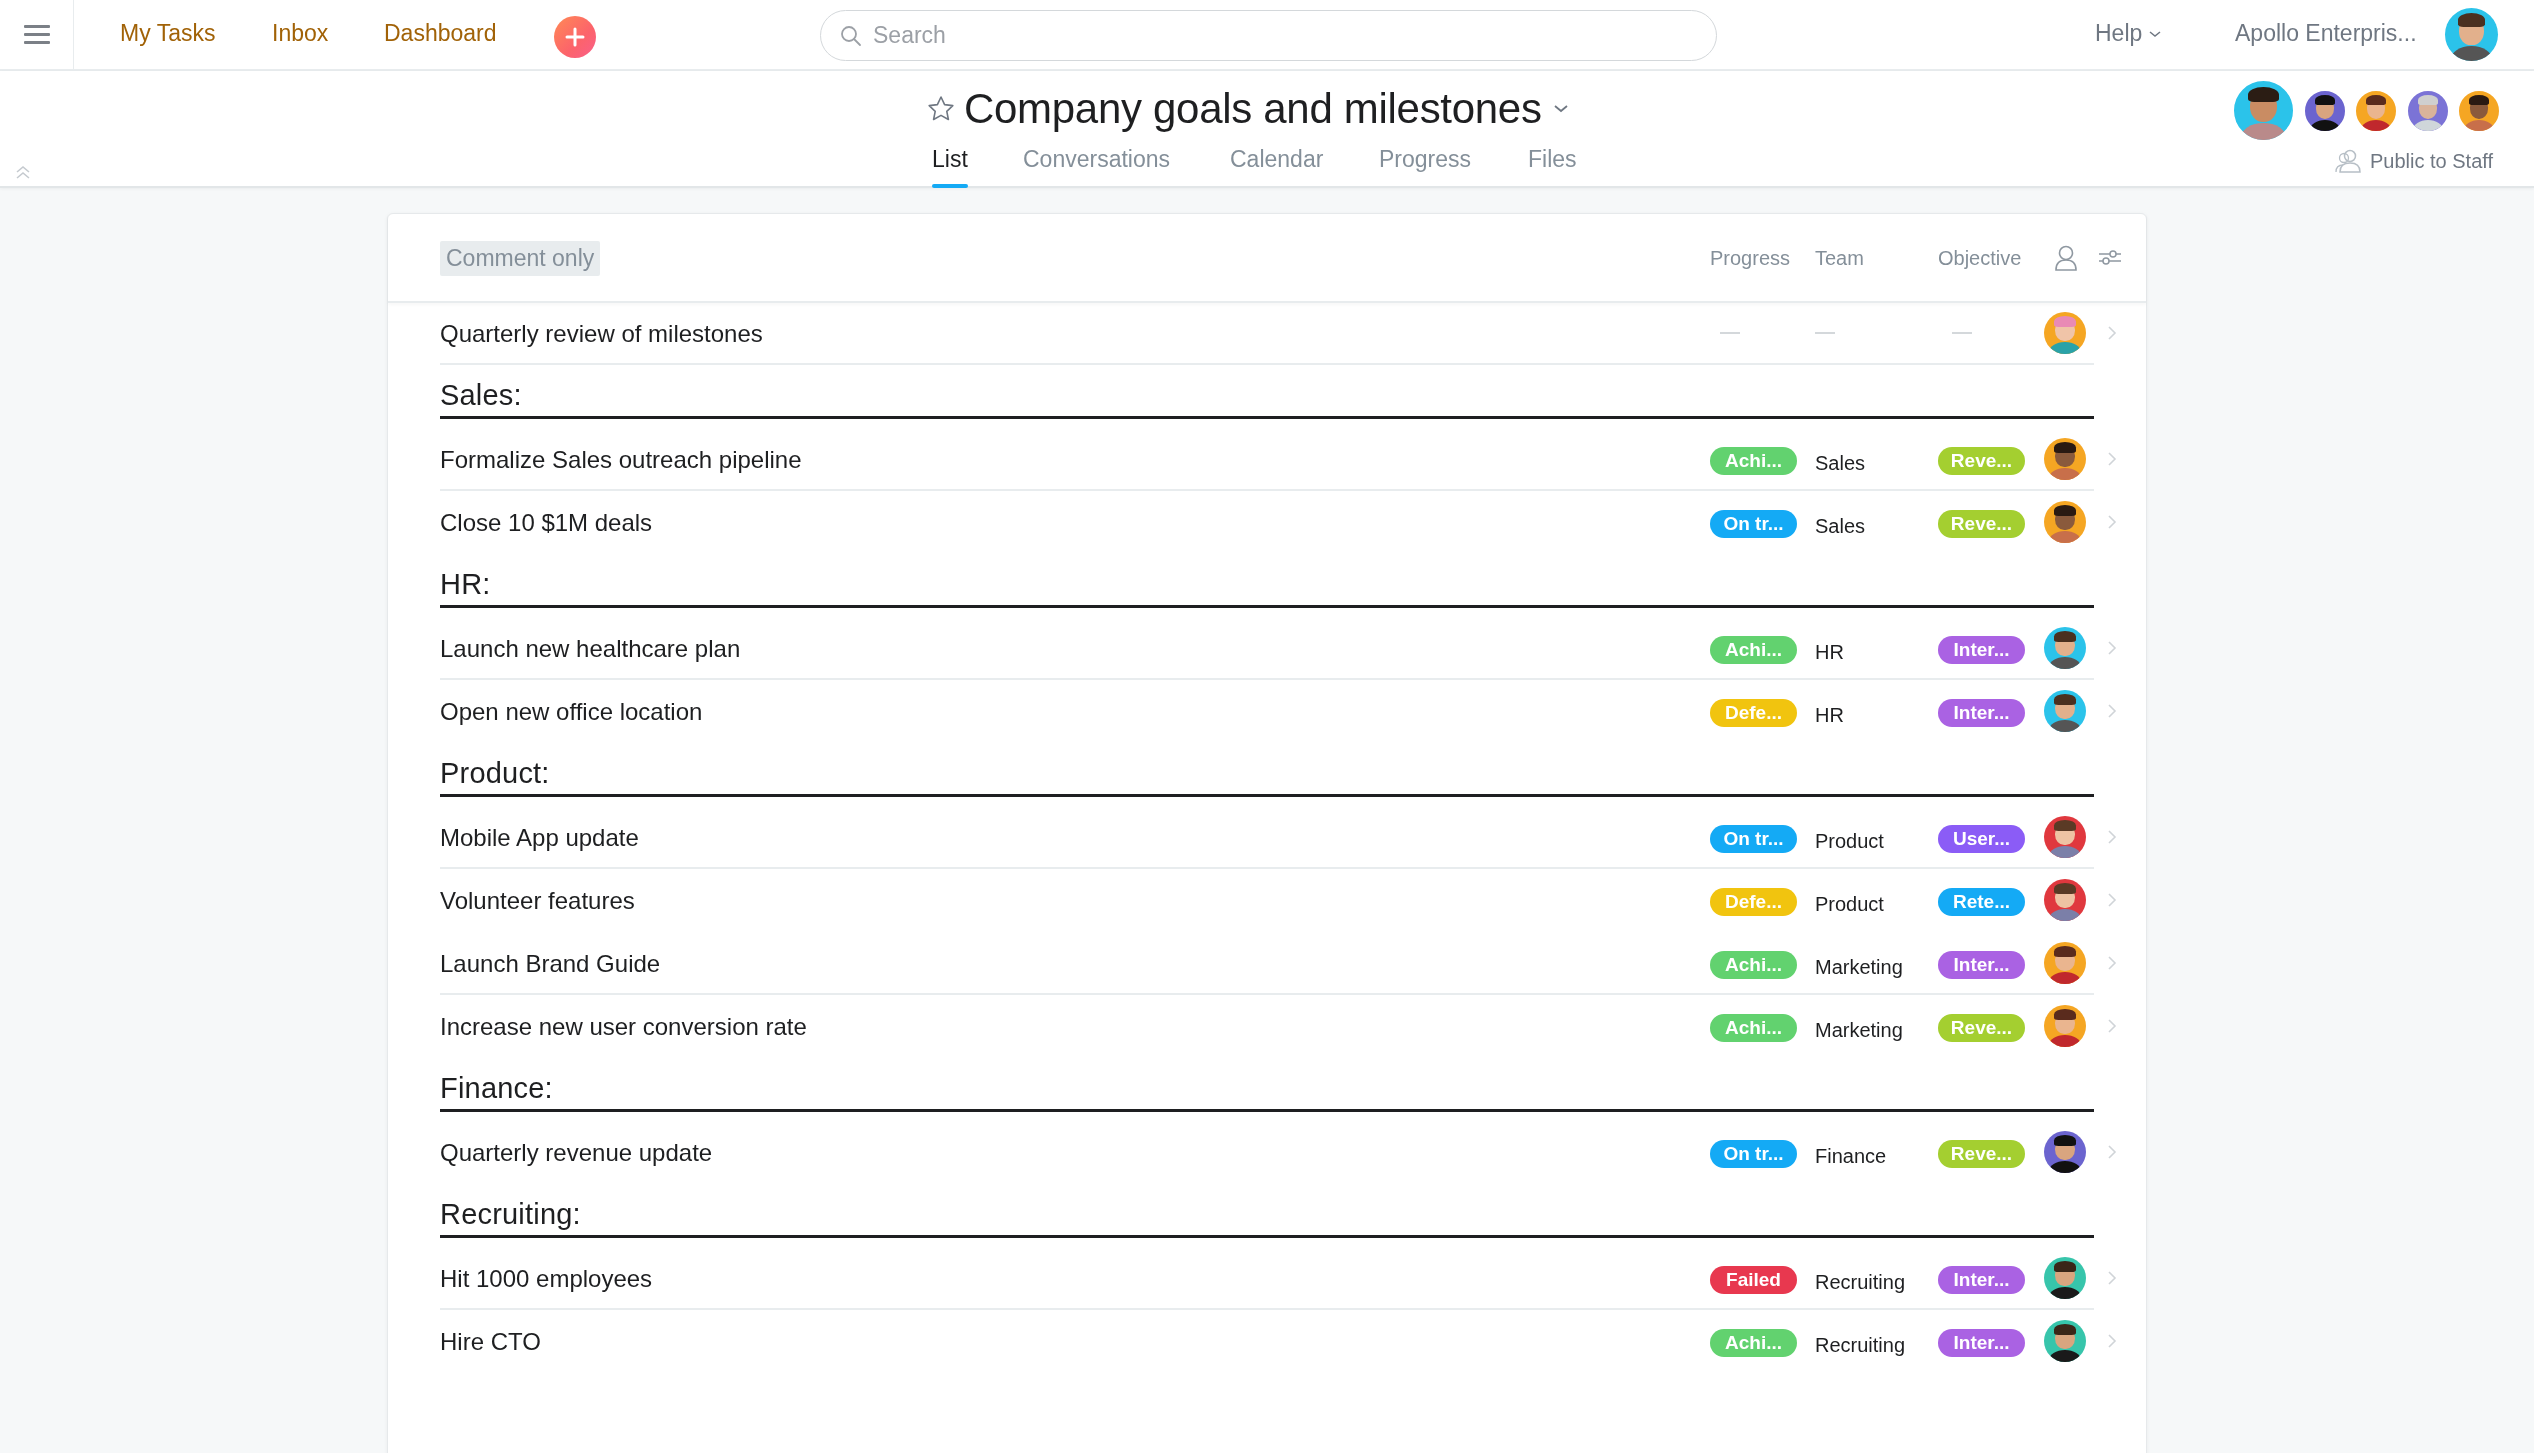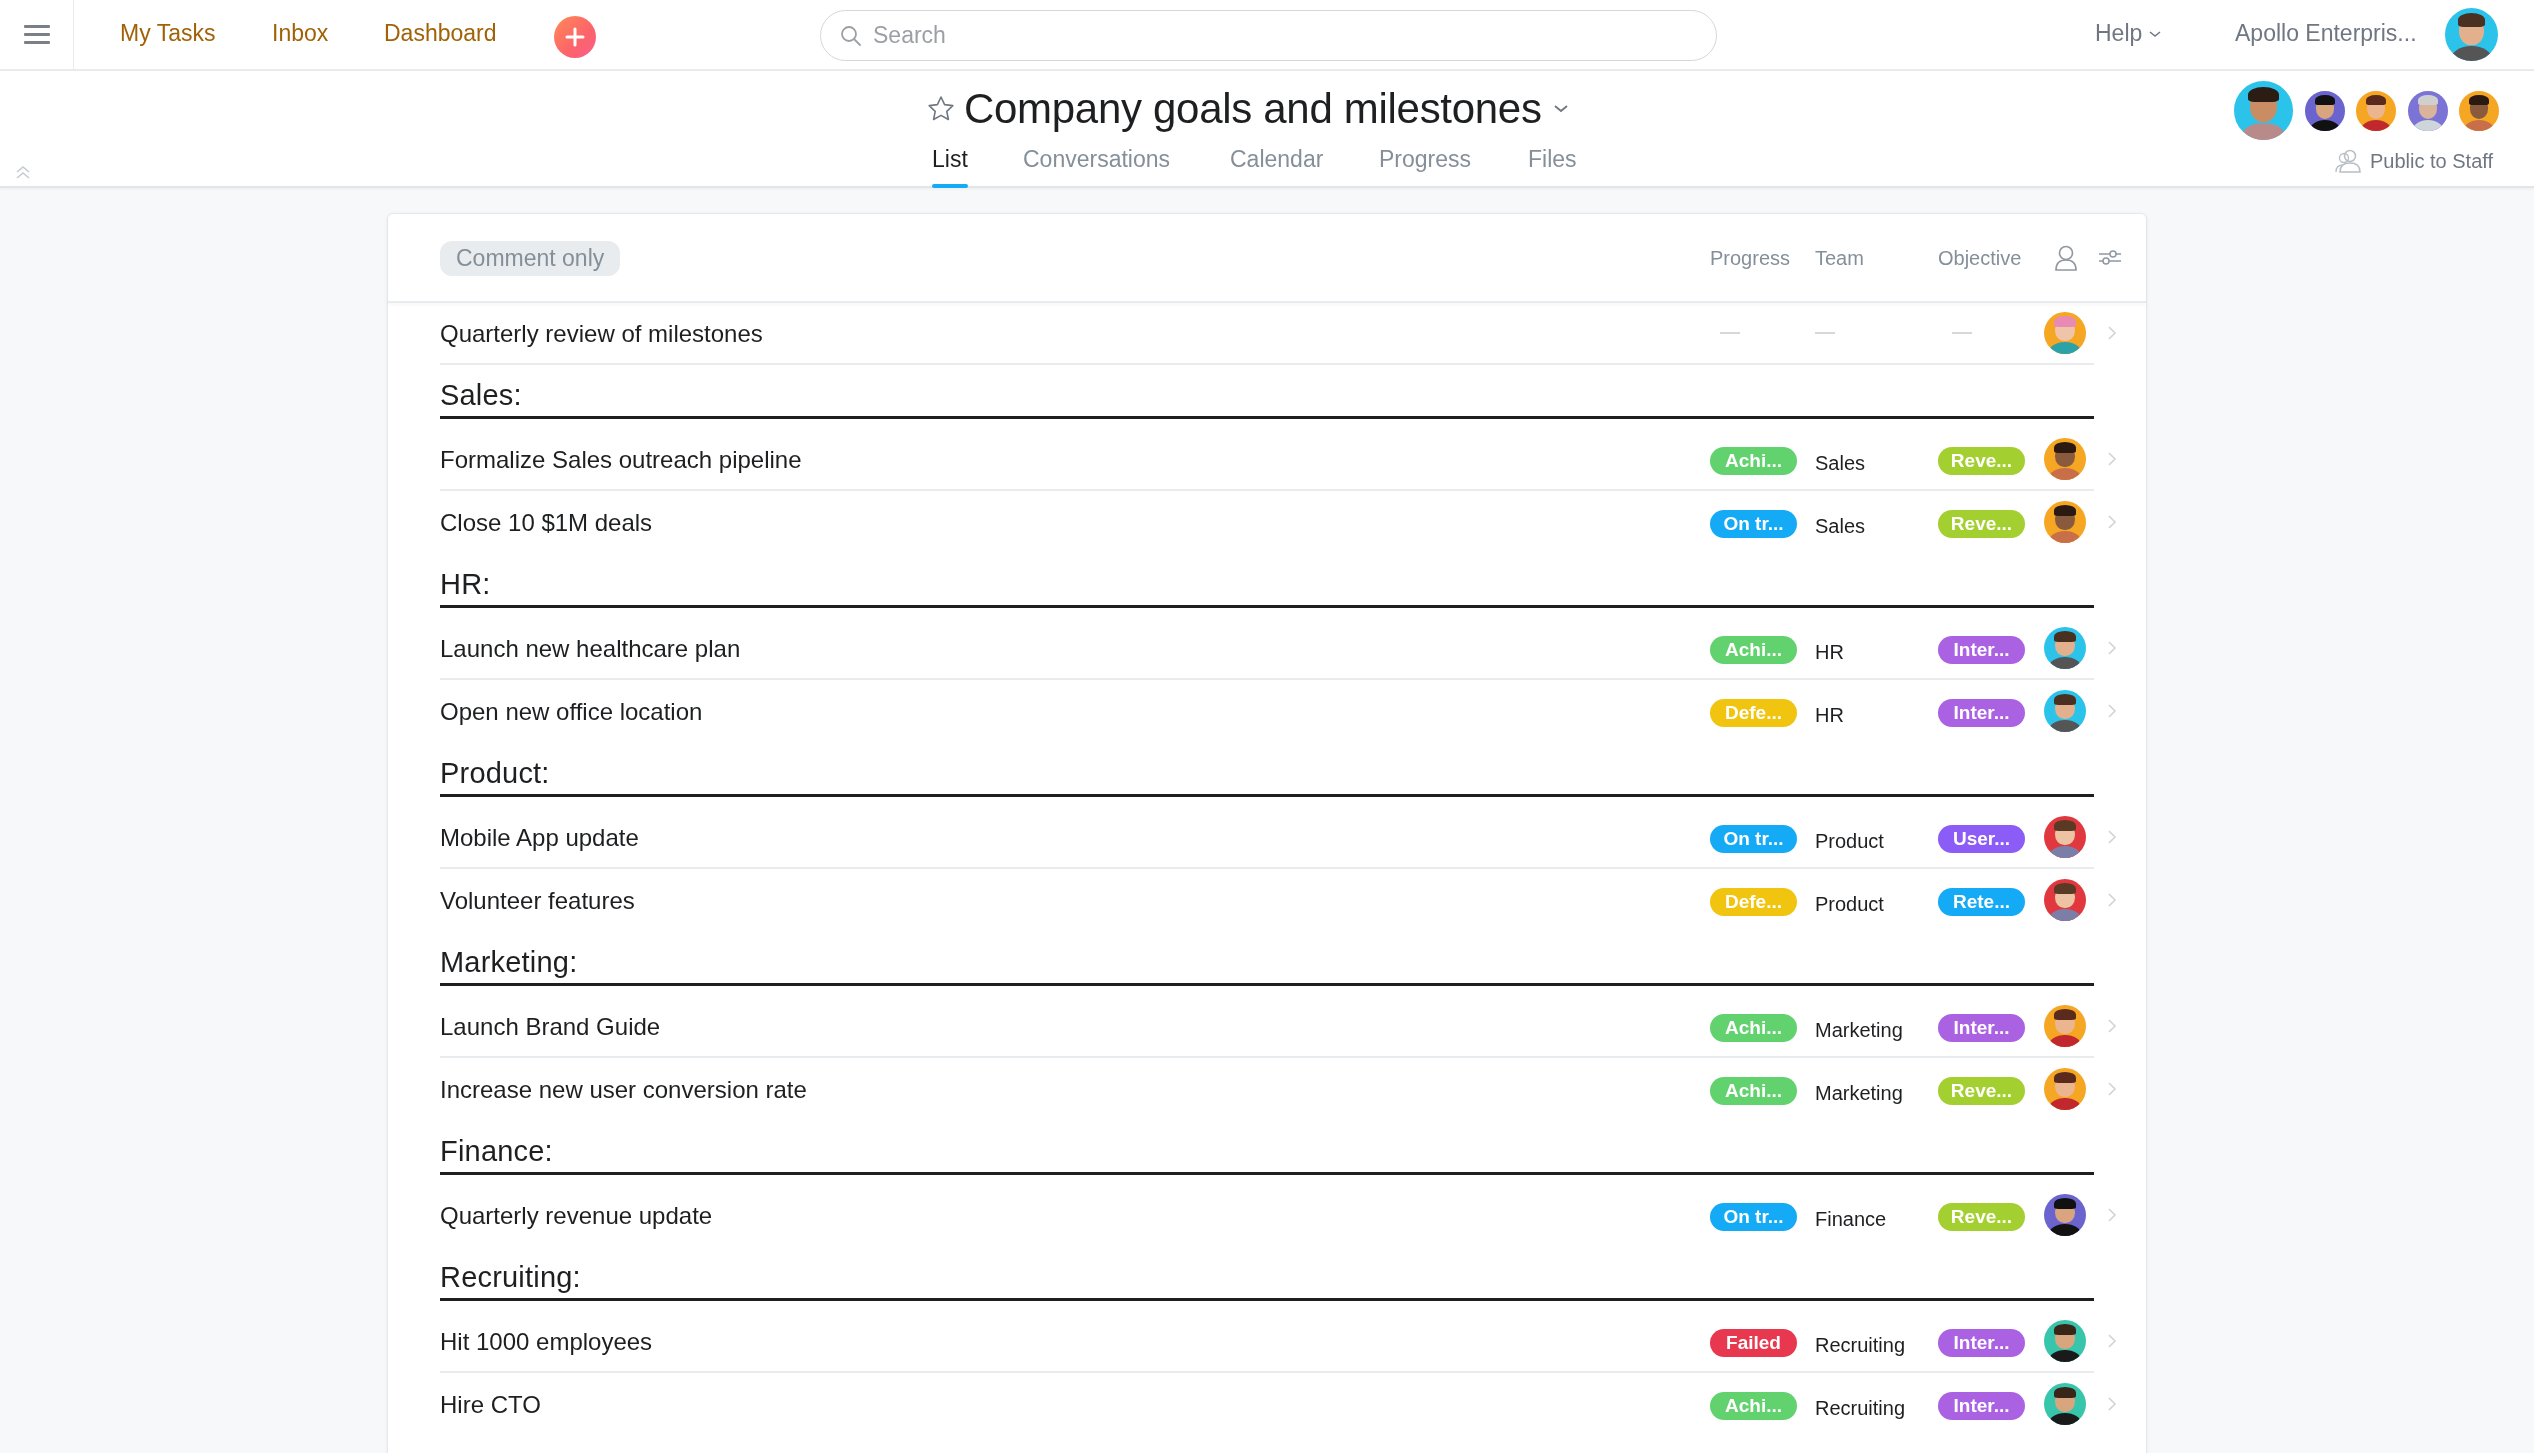--- a/index.html
+++ b/index.html
@@ -39,21 +39,21 @@
   .tab { position: absolute; top: 0; font-size: 23px; color: #848f99; cursor: pointer; white-space: nowrap; height: 42px; }
   .tab.active { color: #1e1f21; }
   .tab.active::after { content: ""; position: absolute; left: 0; right: 0; bottom: 0; height: 4px; background: #14aaf5; border-radius: 2px; }
   .member { position: absolute; border: 2px solid #fff; }
   .public { position: absolute; left: 2334px; top: 77px; display: flex; align-items: center; gap: 8px; font-size: 20px; color: #6f7782; cursor: pointer; }
   .public svg { width: 28px; height: 26px; }
 
   
   .card { position: absolute; left: 387px; top: 213px; width: 1760px; height: 1287px; background: #fff; border: 1px solid #e6e9eb; border-radius: 6px 6px 0 0; box-shadow: 0 1px 4px rgba(0,0,0,0.05); }
   .card-head { position: absolute; left: 0; top: 0; width: 1758px; height: 89px; border-bottom: 2px solid #e8ecee; box-shadow: 0 2px 3px rgba(0,0,0,0.03); }
-  .comment-only { position: absolute; left: 52px; top: 27px; height: 35px; padding: 0 16px; background: #e8ecee; border-radius: 12px; font-size: 23px; color: #848f99; line-height: 35px; }
+  .comment-only { position: absolute; left: 52px; top: 27px; height: 35px; padding: 0 6px; background: #e8ecee; border-radius: 2px; font-size: 23px; color: #848f99; line-height: 35px; }
   .col-head { position: absolute; top: 33px; font-size: 20px; color: #848f99; cursor: pointer; }
   .head-icon { position: absolute; top: 30px; cursor: pointer; }
 
   .rows { position: absolute; left: 0; top: 88px; width: 1758px; }
   .row { position: relative; height: 63px; }
   .row.task::after { content: ""; position: absolute; left: 52px; right: 52px; bottom: 0; height: 2px; background: #e8ecee; }
   .row.task.last::after { display: none; }
   .task-name { position: absolute; left: 52px; top: 18px; font-size: 24px; color: #1e1f21; cursor: pointer; white-space: nowrap; }
   .section-head { position: absolute; left: 52px; right: 52px; top: 14px; height: 40px; border-bottom: 3px solid #1e1f21; }
   .section-head span { font-size: 29px; color: #1e1f21; font-weight: normal; letter-spacing: 0.2px; }
@@ -280,23 +280,20 @@
         <span class="pill objective" style="background:#14aaf5">Rete...</span>
         <span class="avatar row-avatar" style="background: rgb(224, 56, 62);">
           <span class="face" style="background:#eec3a3"></span>
           <span class="hair" style="background:#5a3a25"></span>
           <span class="body" style="background:#7b7fa8"></span>
         </span>
         <svg class="row-chev" viewBox="0 0 12 18">
           <path d="M3 3l6 6-6 6" fill="none" stroke="#d0d4d8" stroke-width="1.6"></path>
         </svg>
       </div>
-      <div class="row section">
-        <div class="section-head"><span>Marketing:</span></div>
-      </div>
       <div class="row task">
         <span class="task-name">Launch Brand Guide</span>
         <span class="pill progress" style="background:#62d26f">Achi...</span>
         <span class="team">Marketing</span>
         <span class="pill objective" style="background:#aa62e3">Inter...</span>
         <span class="avatar row-avatar" style="background: rgb(245, 166, 35);">
           <span class="face" style="background:#eab58f"></span>
           <span class="hair" style="background:#5a2b1d"></span>
           <span class="body" style="background:#c0282d"></span>
         </span>

